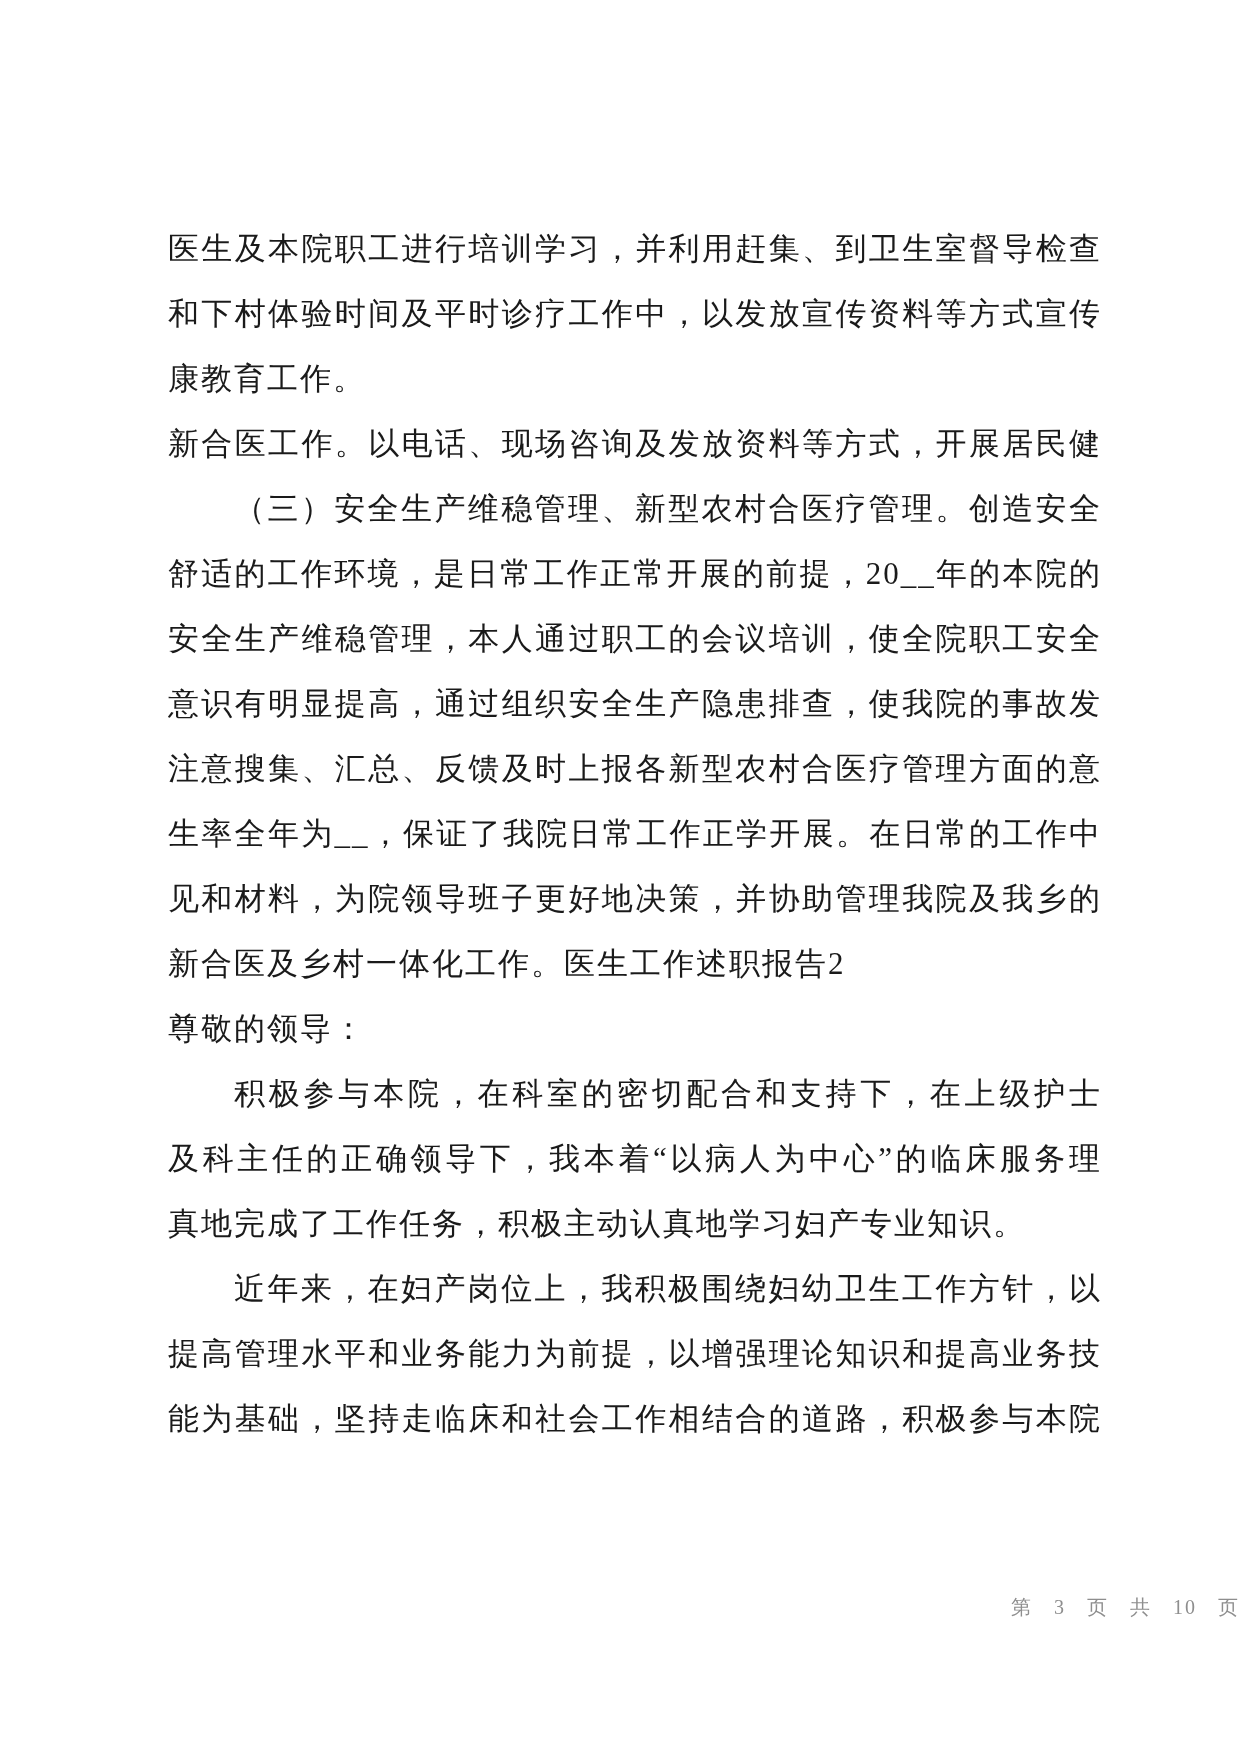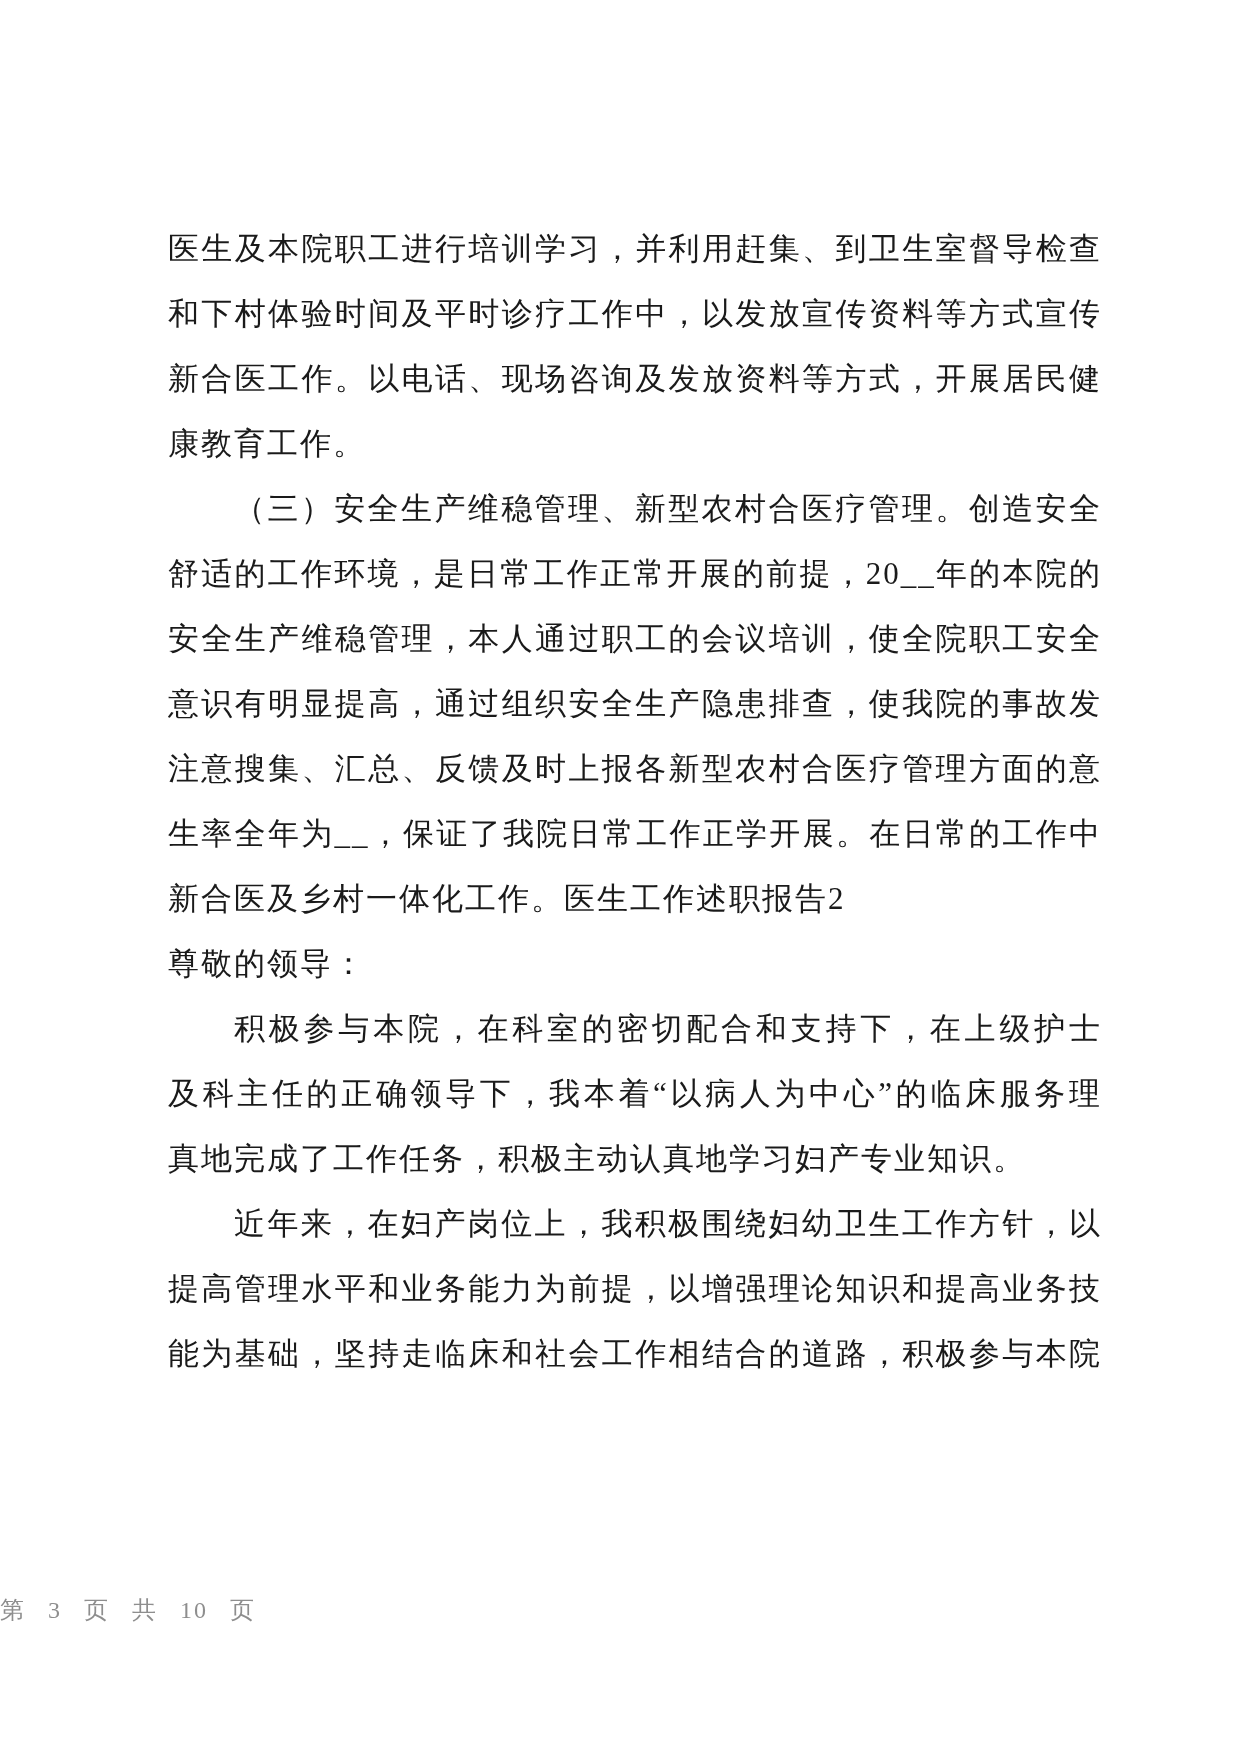--- a/index.html
+++ b/index.html
@@ -35,42 +35,43 @@
     text-justify: inter-character;
   }
   .line.indent {
     text-indent: 66px;
   }
   .page-footer {
     position: absolute;
     left: 0;
     top: 1594px;
     width: 100%;
-    text-align: left;
-    font-size: 24px;
+    text-align: right;
+    font-size: 20px;
     color: #8e8e8e;
     letter-spacing: 2px;
     word-spacing: 14px;
   }
 </style>
 </head>
 <body>
 
 <div class="page">
   <div class="doc-body" id="doc-body">
       <div class="line fill">医生及本院职工进行培训学习，并利用赶集、到卫生室督导检查</div>
       <div class="line fill">和下村体验时间及平时诊疗工作中，以发放宣传资料等方式宣传</div>
+      <div class="line">康教育工作。</div>
       <div class="line fill">新合医工作。以电话、现场咨询及发放资料等方式，开展居民健</div>
-      <div class="line">康教育工作。</div>
       <div class="line fill indent">（三）安全生产维稳管理、新型农村合医疗管理。创造安全</div>
       <div class="line fill">舒适的工作环境，是日常工作正常开展的前提，20__年的本院的</div>
       <div class="line fill">安全生产维稳管理，本人通过职工的会议培训，使全院职工安全</div>
       <div class="line fill">意识有明显提高，通过组织安全生产隐患排查，使我院的事故发</div>
       <div class="line fill">注意搜集、汇总、反馈及时上报各新型农村合医疗管理方面的意</div>
       <div class="line fill">生率全年为__，保证了我院日常工作正学开展。在日常的工作中</div>
+      <div class="line fill">见和材料，为院领导班子更好地决策，并协助管理我院及我乡的</div>
       <div class="line">新合医及乡村一体化工作。医生工作述职报告2</div>
       <div class="line">尊敬的领导：</div>
       <div class="line fill indent">积极参与本院，在科室的密切配合和支持下，在上级护士</div>
       <div class="line fill">及科主任的正确领导下，我本着“以病人为中心”的临床服务理</div>
       <div class="line">真地完成了工作任务，积极主动认真地学习妇产专业知识。</div>
       <div class="line fill indent">近年来，在妇产岗位上，我积极围绕妇幼卫生工作方针，以</div>
       <div class="line fill">提高管理水平和业务能力为前提，以增强理论知识和提高业务技</div>
       <div class="line fill">能为基础，坚持走临床和社会工作相结合的道路，积极参与本院</div>
     </div>
   <div class="page-footer">第 3 页 共 10 页</div>

